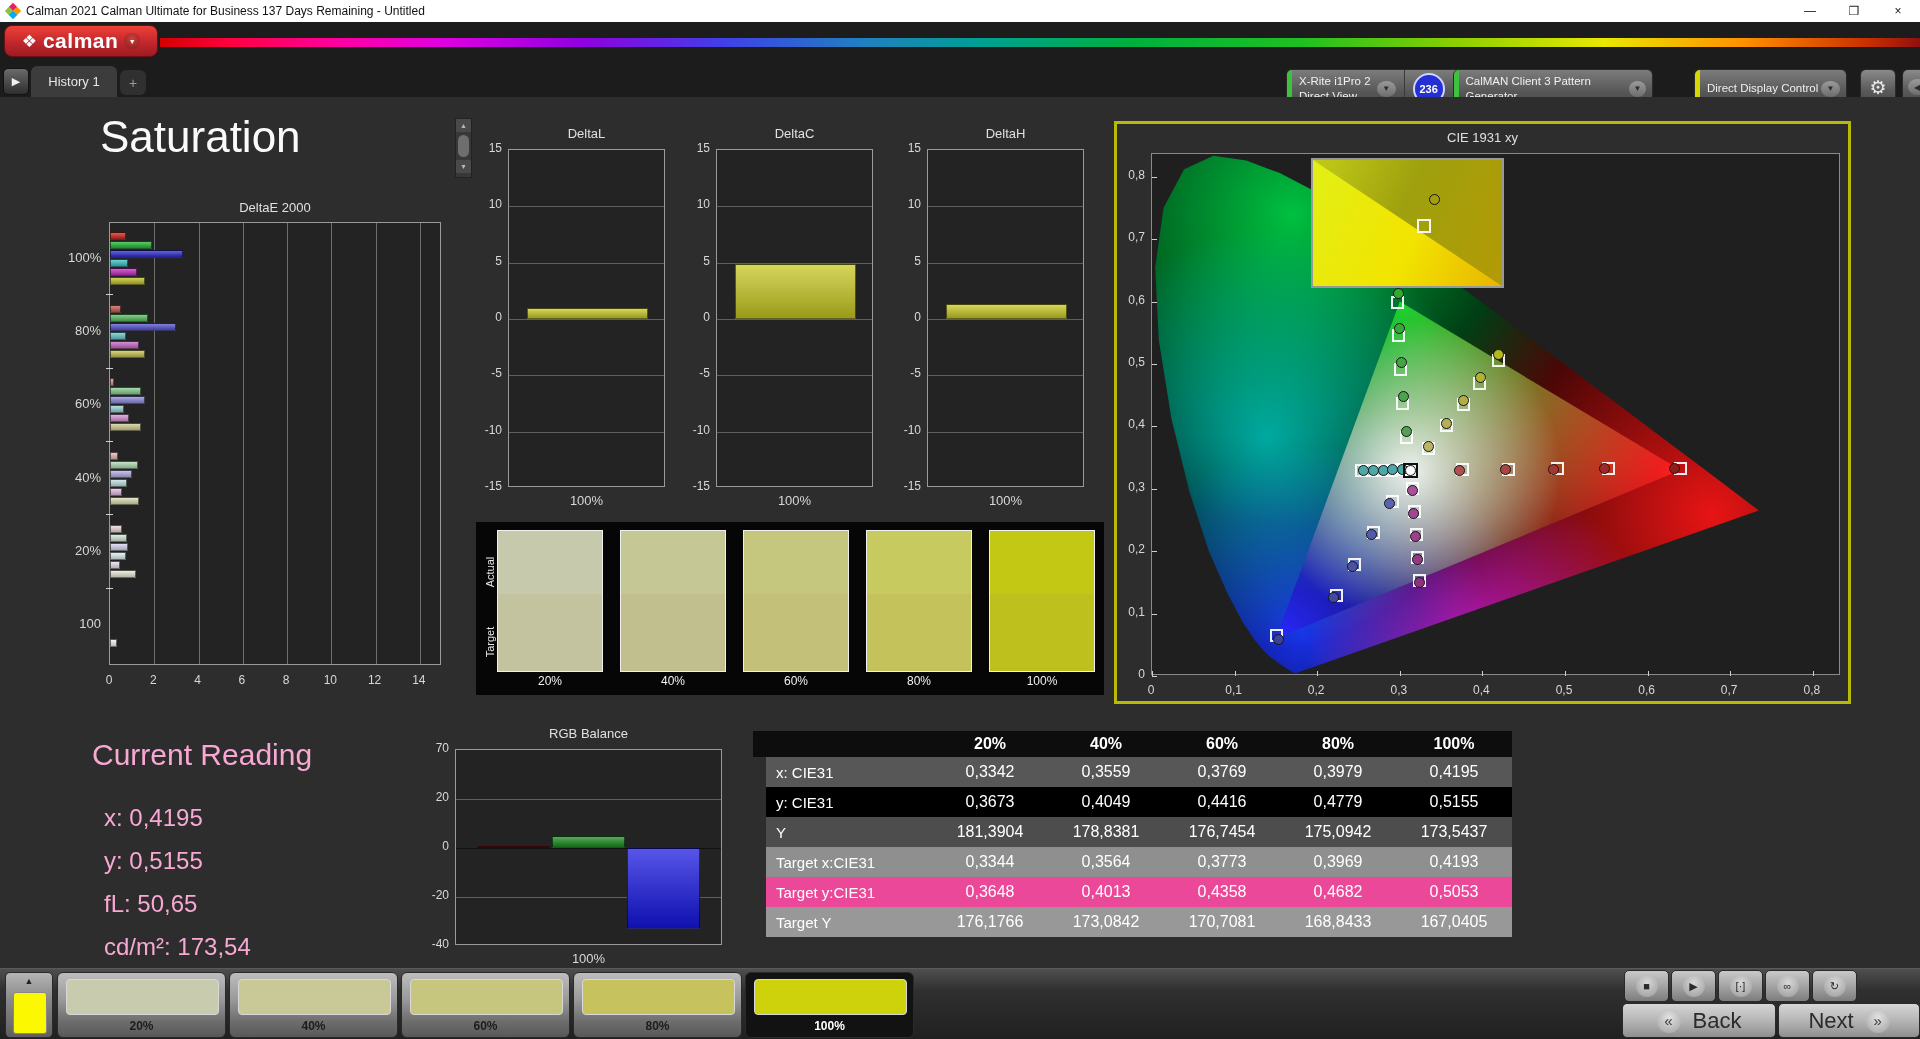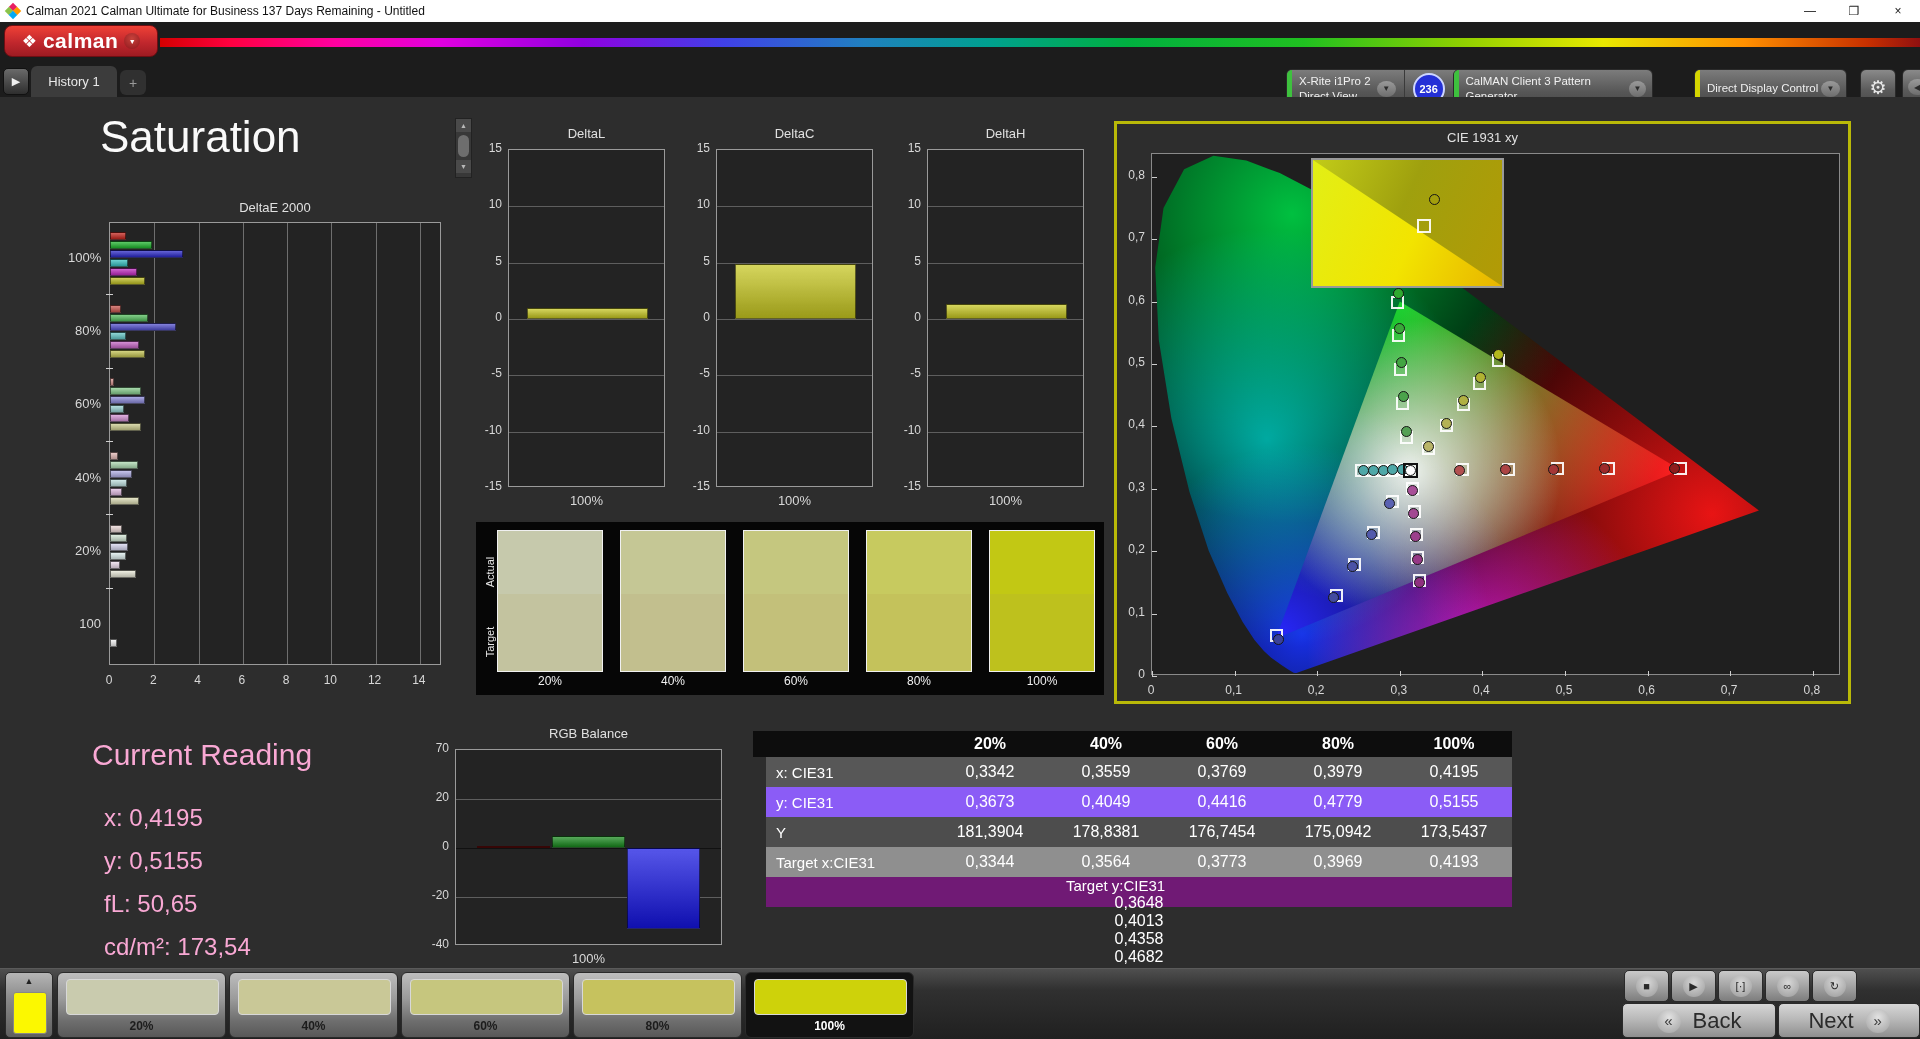--- a/index.html
+++ b/index.html
@@ -479,21 +479,21 @@
         <div class="tc">100%</div>
       </div>
       <div class="trow" style="background-color: rgb(87, 87, 87);">
         <div class="tc0">x: CIE31</div>
         <div class="tc">0,3342</div>
         <div class="tc">0,3559</div>
         <div class="tc">0,3769</div>
         <div class="tc">0,3979</div>
         <div class="tc">0,4195</div>
       </div>
-      <div class="trow" style="background-color: #8b5cf6;">
+      <div class="trow" style="background-color: #000000;">
         <div class="tc0">y: CIE31</div>
         <div class="tc">0,3673</div>
         <div class="tc">0,4049</div>
         <div class="tc">0,4416</div>
         <div class="tc">0,4779</div>
         <div class="tc">0,5155</div>
       </div>
       <div class="trow" style="background-color: rgb(77, 77, 77);">
         <div class="tc0">Y</div>
         <div class="tc">181,3904</div>
@@ -503,28 +503,36 @@
         <div class="tc">173,5437</div>
       </div>
       <div class="trow" style="background-color: rgb(143, 143, 143);">
         <div class="tc0">Target x:CIE31</div>
         <div class="tc">0,3344</div>
         <div class="tc">0,3564</div>
         <div class="tc">0,3773</div>
         <div class="tc">0,3969</div>
         <div class="tc">0,4193</div>
       </div>
-      <div class="trow" style="background-color: #701a75; flex-direction: column;">
+      <div class="trow" style="background-color: #ec4899;">
         <div class="tc0">Target y:CIE31</div>
         <div class="tc">0,3648</div>
         <div class="tc">0,4013</div>
         <div class="tc">0,4358</div>
         <div class="tc">0,4682</div>
         <div class="tc">0,5053</div>
       </div>
+      <div class="trow" style="background-color: rgb(152, 152, 152);">
+        <div class="tc0">Target Y</div>
+        <div class="tc">176,1766</div>
+        <div class="tc">173,0842</div>
+        <div class="tc">170,7081</div>
+        <div class="tc">168,8433</div>
+        <div class="tc">167,0405</div>
+      </div>
     </div>
 
   <div class="bottombar">
     <div class="patwin">
       <div class="ar">▲</div>
       <div class="ys"></div>
     </div>
     <div id="patbtns"></div>
 
     <div id="transport"></div>

